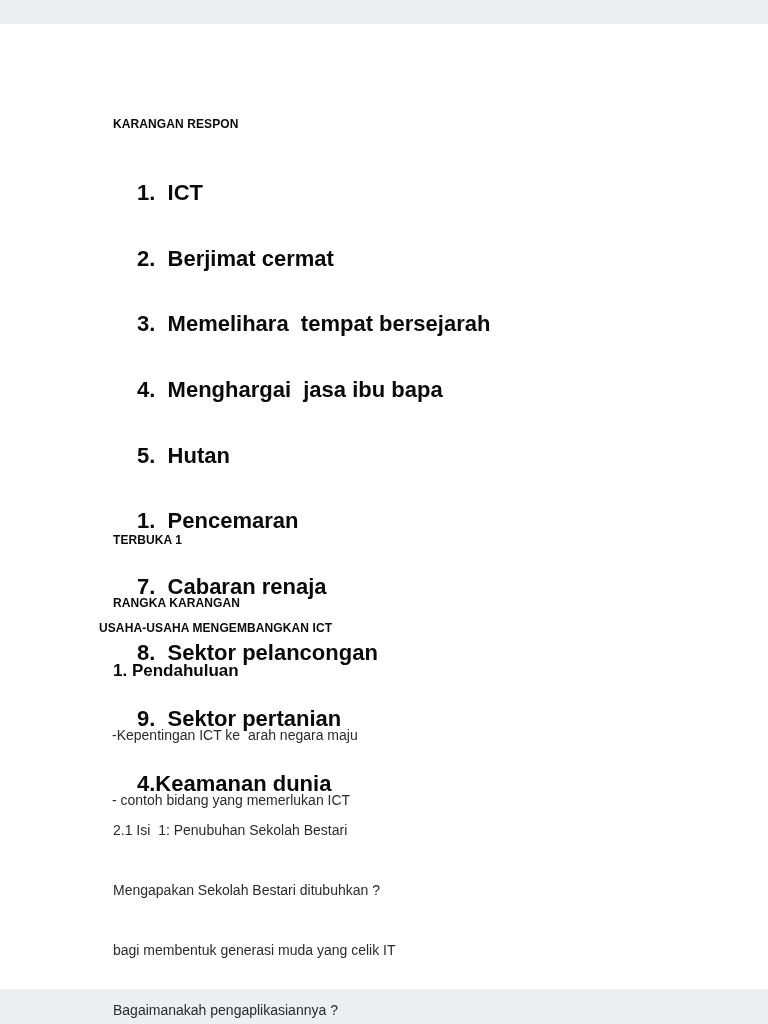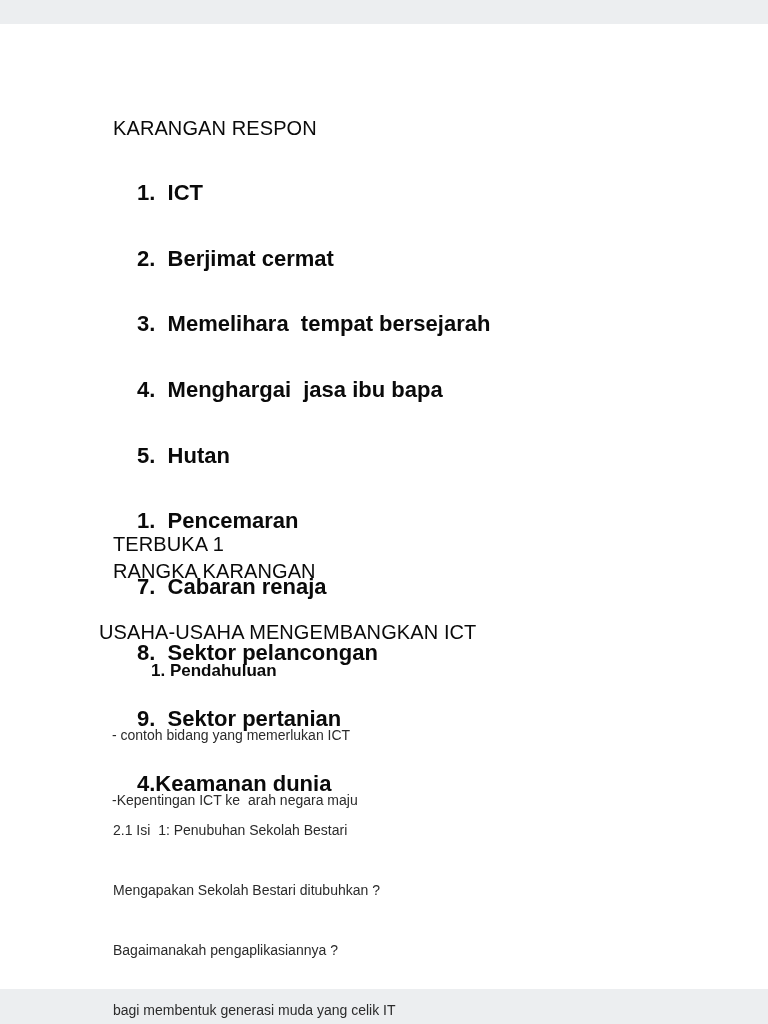--- a/index.html
+++ b/index.html
@@ -28,50 +28,49 @@
     left: 0;
     width: 768px;
     background: #eceef0;
   }
   .band-top { top: 0; height: 24px; }
   .band-bottom { top: 989px; height: 35px; }
 
   .abs { position: absolute; white-space: pre; color: #121212; }
 
   .h-main {
-    font-size: 20px;
-    font-weight: 400;
+    font-size: 12px;
+    font-weight: 700;
     letter-spacing: 0.1px;
     color: #0a0a0a;
   }
   .h-big {
     font-size: 17px;
     font-weight: 700;
     color: #0a0a0a;
-    margin-left: 38px;
   }
   .topic-list {
     left: 137px;
     top: 138px;
     font-size: 22px;
     font-weight: 700;
     line-height: 21.9px;
     color: #0a0a0a;
   }
   .body-text {
     font-size: 14px;
     font-weight: 400;
     color: #2b2b2b;
   }
   .pendahuluan-lines { left: 112px; top: 682px; line-height: 21.5px; }
   .isi-lines { left: 113px; top: 780px; line-height: 20px; }
 
   .pos-title       { left: 113px; top: 117px; }
   .pos-terbuka     { left: 113px; top: 533px; }
-  .pos-rangka      { left: 113px; top: 560px; text-align: center; }
+  .pos-rangka      { left: 113px; top: 596px; text-align: center; }
   .pos-usaha       { left: 99px; top: 621px; }
   .pos-pendahuluan { left: 113px; top: 661px; }
   .pos-isi-head    { left: 113px; top: 736px; }
 </style>
 </head>
 <body>
 
 <div class="viewport">
   <div class="band band-top"></div>
   <div class="paper"></div>
@@ -91,26 +90,26 @@
     <div>9.  Sektor pertanian</div>
     <div>4.Keamanan dunia</div>
   </div>
 
   <div class="abs h-main pos-terbuka">TERBUKA 1</div>
   <div class="abs h-main pos-rangka">RANGKA KARANGAN</div>
   <div class="abs h-main pos-usaha">USAHA-USAHA MENGEMBANGKAN ICT</div>
 
   <div class="abs h-big pos-pendahuluan">1. Pendahuluan</div>
   <div class="abs body-text pendahuluan-lines">
+    <div>-Kepentingan ICT ke  arah negara maju</div>
     <div>- contoh bidang yang memerlukan ICT</div>
-    <div>-Kepentingan ICT ke  arah negara maju</div>
   </div>
 
   <div class="abs body-text isi-lines">
     <div>2.1 Isi  1: Penubuhan Sekolah Bestari</div>
     <div>Mengapakan Sekolah Bestari ditubuhkan ?</div>
+    <div>bagi membentuk generasi muda yang celik IT</div>
     <div>Bagaimanakah pengaplikasiannya ?</div>
-    <div>bagi membentuk generasi muda yang celik IT</div>
     
     
     
   </div>
 </div>
 
 </body></html>

